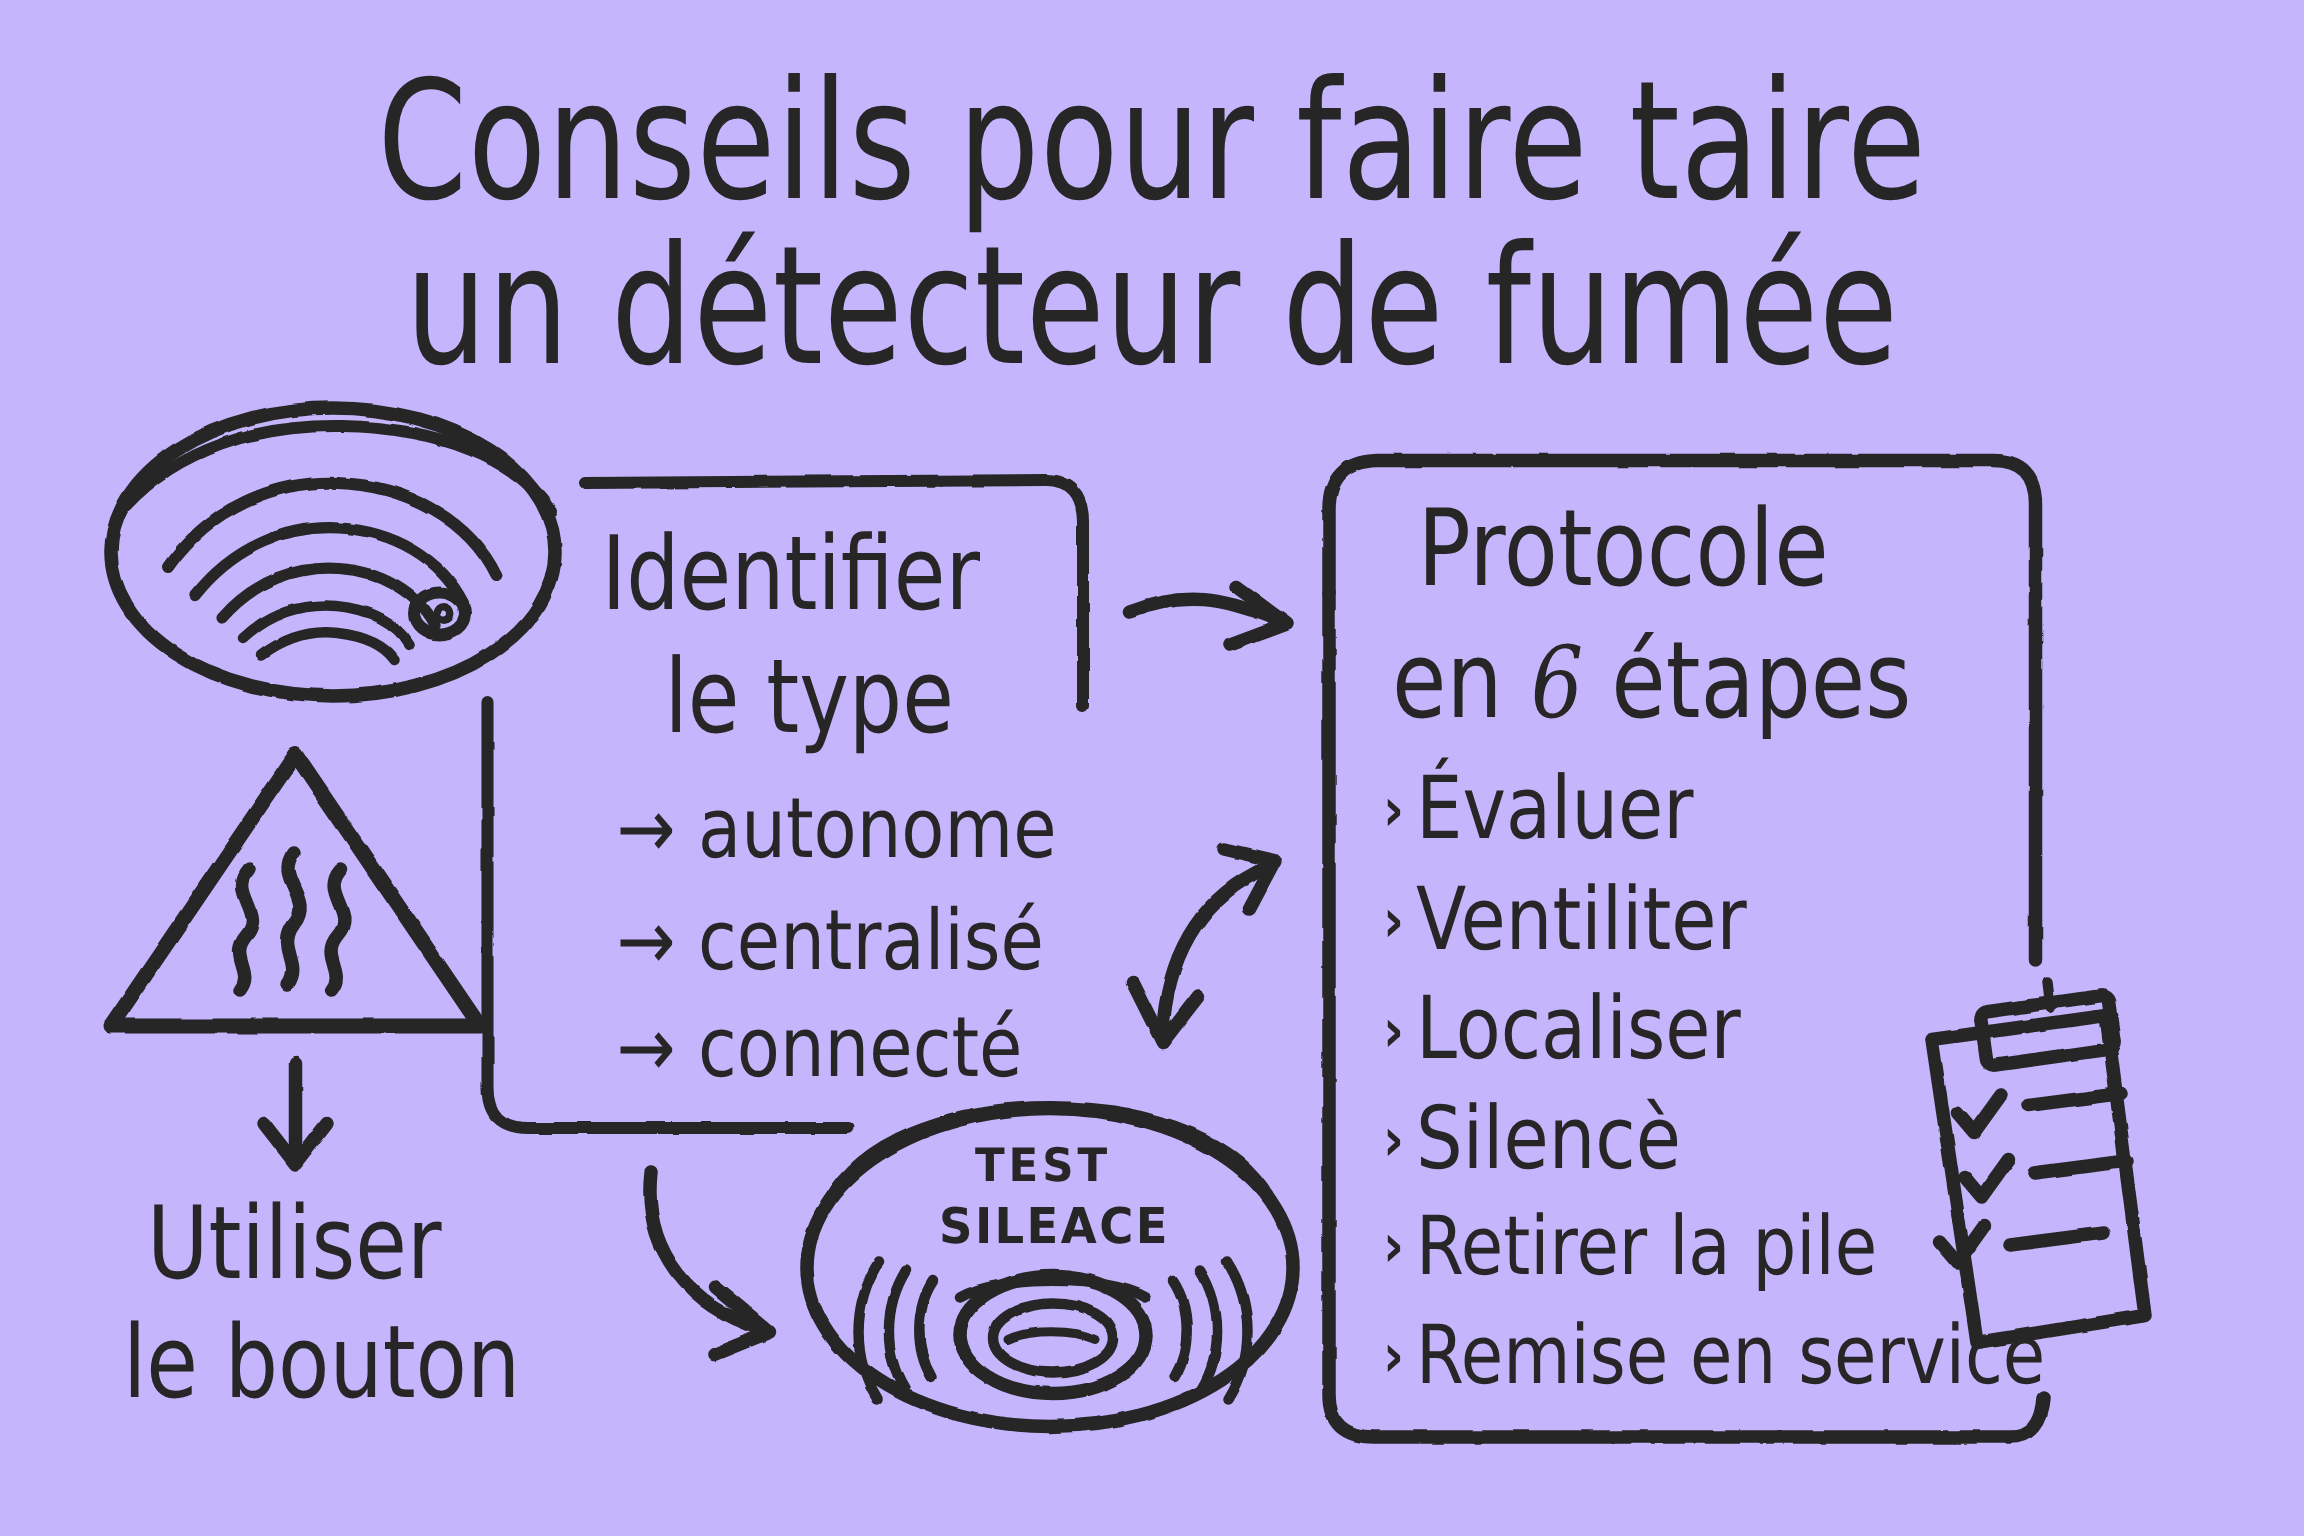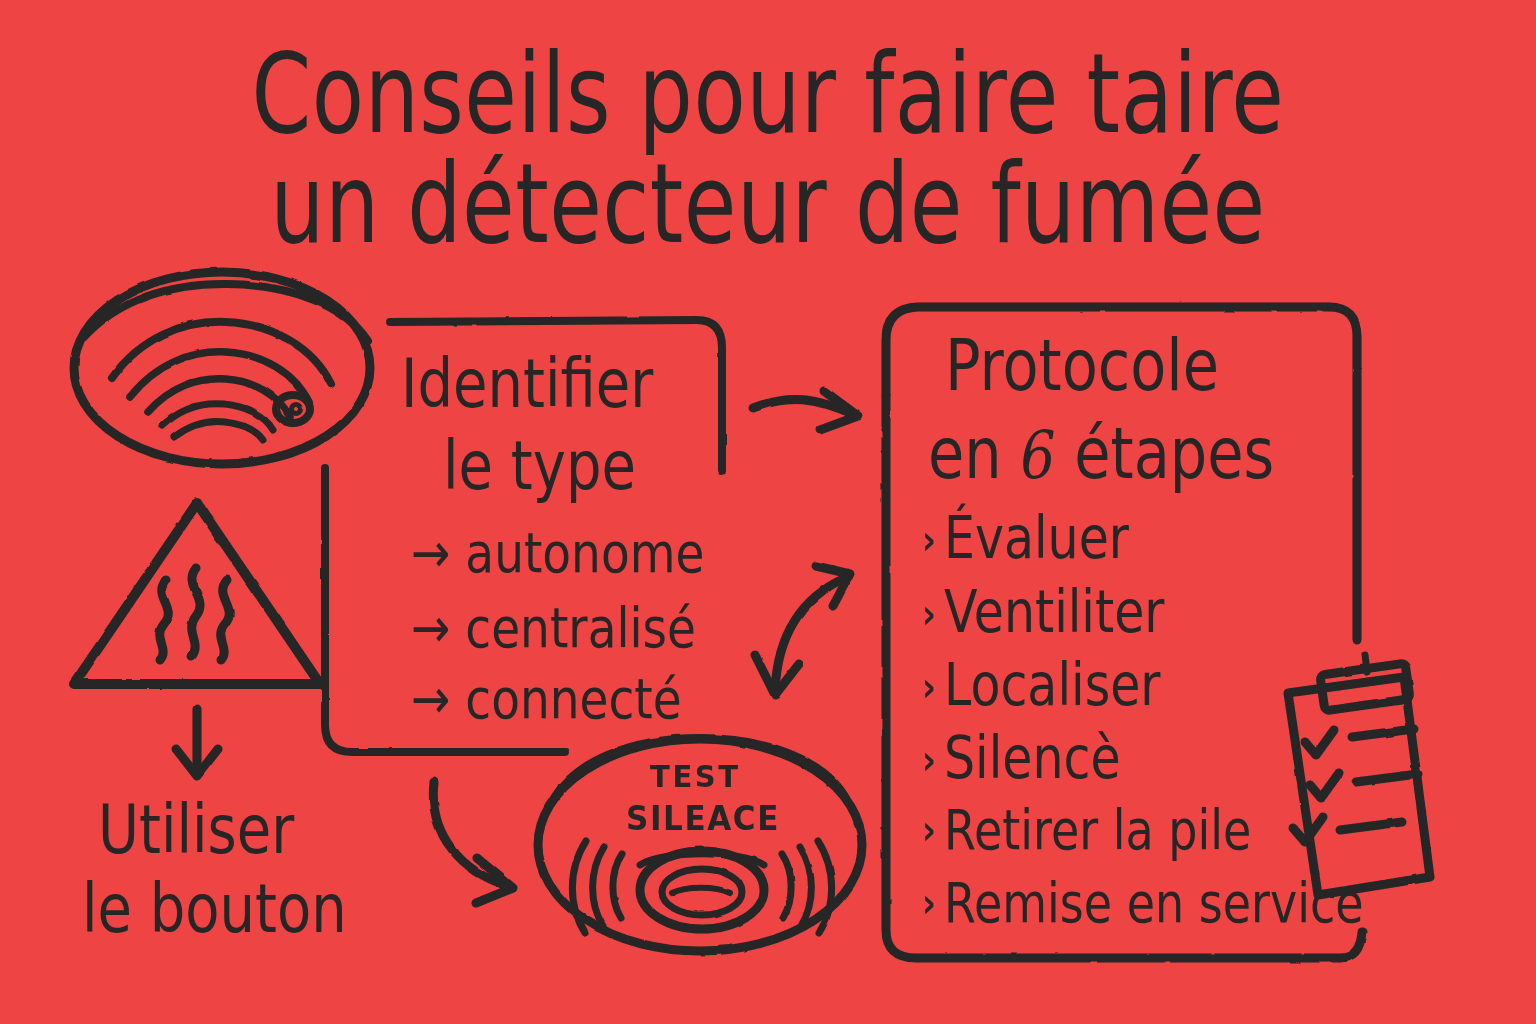--- a/index.html
+++ b/index.html
@@ -4,21 +4,21 @@
 <style>
   html, body {
     margin: 0;
     padding: 0;
     background: #ffffff;
   }
   #page {
     position: relative;
     width: 1536px;
     height: 1024px;
-    background: #ef4444;
+    background: #c4b5fd;
     overflow: hidden;
     font-family: "DejaVu Sans", sans-serif;
     color: #262626;
   }
   .svg-layer {
     position: absolute;
     left: 0; top: 0;
     width: 1536px;
     height: 1024px;
   }

